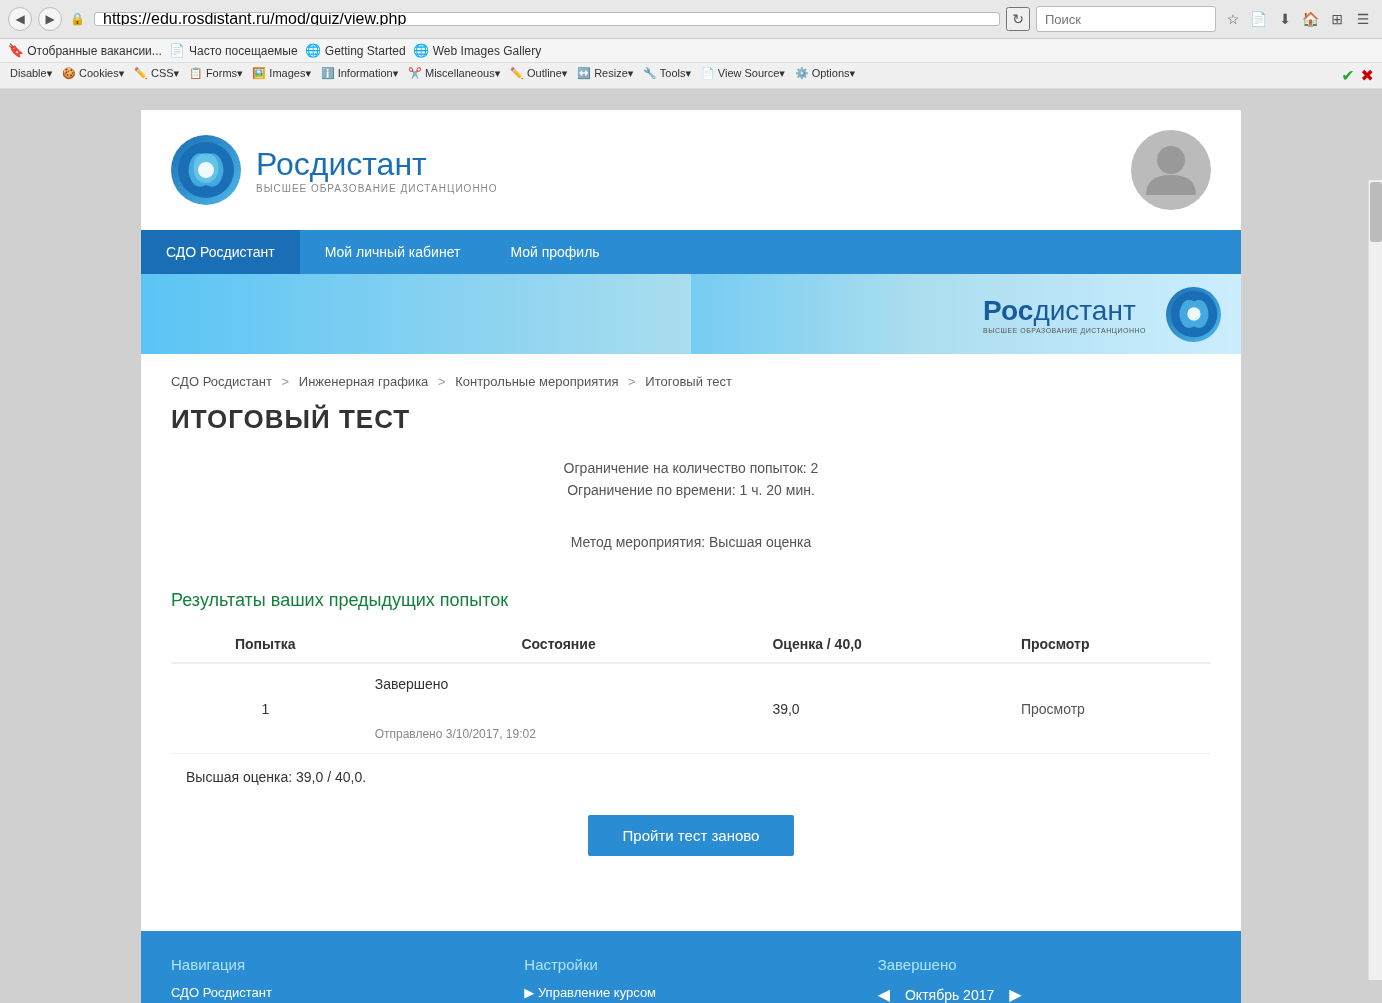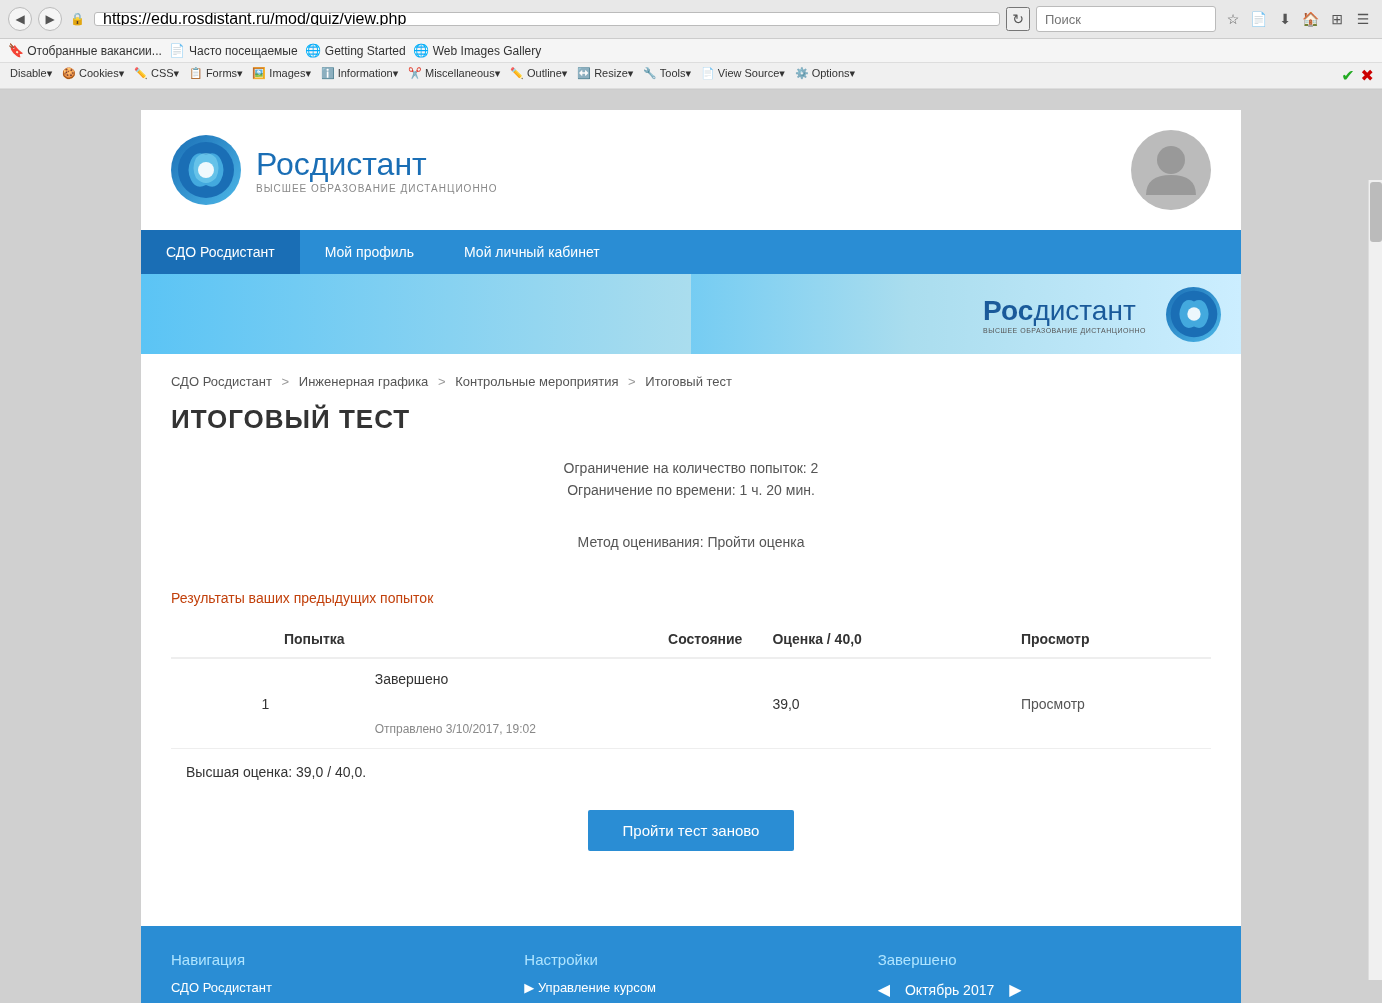--- a/index.html
+++ b/index.html
@@ -59,23 +59,23 @@
     .breadcrumb .sep { margin: 0 6px; color: #999; }
 
     .page-title { font-size: 26px; font-weight: bold; color: #333; margin-bottom: 25px; letter-spacing: 1px; }
 
     .info-box { text-align: center; margin-bottom: 20px; position: relative; }
     .watermark-overlay { position: absolute; left: 50%; transform: translateX(-50%); top: 0; z-index: 10; }
     .watermark { background: #c0392b; color: white; padding: 8px 30px; font-size: 18px; font-weight: bold; opacity: 0.9; border: 2px solid #922b21; }
     .info-line { font-size: 14px; color: #555; margin-bottom: 6px; }
 
     .results-section { margin-top: 20px; }
-    .results-title { font-size: 14px; color: #c2410c; margin-bottom: 15px; margin-top: 40px; }
+    .results-title { font-size: 18px; color: #15803d; margin-bottom: 15px; margin-top: 40px; }
     .results-table { width: 100%; border-collapse: collapse; }
-    .results-table th { text-align: right; padding: 10px 15px; font-size: 14px; color: #333; border-bottom: 2px solid #eee; }
+    .results-table th { text-align: center; padding: 10px 15px; font-size: 14px; color: #333; border-bottom: 2px solid #eee; }
     .results-table td { padding: 12px 15px; font-size: 14px; color: #333; border-bottom: 1px solid #eee; }
     .results-table th:nth-child(3), .results-table td:nth-child(3) { text-align: left; }
     .results-table th:nth-child(4), .results-table td:nth-child(4) { text-align: left; }
 
     .attempt-num { text-align: center; }
     .state-text { font-size: 14px; }
     .state-sub { font-size: 12px; color: #888; margin-top: 35px; }
     .review-link { color: #555; text-decoration: none; }
 
     .best-score { padding: 15px 15px 5px; font-size: 14px; color: #333; }
@@ -178,22 +178,22 @@
         <div class="avatar">
           <svg viewBox="0 0 60 60" xmlns="http://www.w3.org/2000/svg">
             <circle cx="30" cy="20" r="14" fill="#999"></circle>
             <path d="M5,55 Q5,35 30,35 Q55,35 55,55Z" fill="#999"></path>
           </svg>
         </div>
       </div>
 
       <nav class="site-nav">
         <div class="nav-item active">СДО Росдистант</div>
+        <div class="nav-item">Мой личный кабинет</div>
         <div class="nav-item">Мой профиль</div>
-        <div class="nav-item">Мой личный кабинет</div>
       </nav>
 
       <div class="site-banner">
         <div style="position:absolute; left:0; top:0; width:50%; height:100%; background: linear-gradient(90deg, #5bc4f5, #aaddee);"></div>
         <div class="banner-logo" style="z-index:2;">
           <div style="display:flex;flex-direction:column;align-items:flex-start;margin-right:10px;">
             <div class="banner-logo-text">
               <span style="font-weight:bold;">Рос</span><span>дистант</span>
             </div>
             <div style="font-size:7px;color:#555;letter-spacing:0.5px;">ВЫСШЕЕ ОБРАЗОВАНИЕ ДИСТАНЦИОННО</div>
@@ -220,21 +220,21 @@
           <span>Итоговый тест</span>
         </div>
 
         <h1 class="page-title">ИТОГОВЫЙ ТЕСТ</h1>
 
         <div class="info-box">
           <div style="position:relative; display:inline-block; width:100%;">
             <div class="info-line">Ограничение на количество попыток: 2</div>
             <div class="info-line">Ограничение по времени: 1 ч. 20 мин.</div>
           </div>
-          <div class="info-line" style="margin-top:30px;">Метод оценивания: Пройти оценка</div>
+          <div class="info-line" style="margin-top:30px;">Метод мероприятия: Высшая оценка</div>
         </div>
 
         <div class="results-section">
           <div class="results-title">Результаты ваших предыдущих попыток</div>
           <table class="results-table">
             <thead>
               <tr>
                 <th>Попытка</th>
                 <th>Состояние</th>
                 <th>Оценка / 40,0</th>

